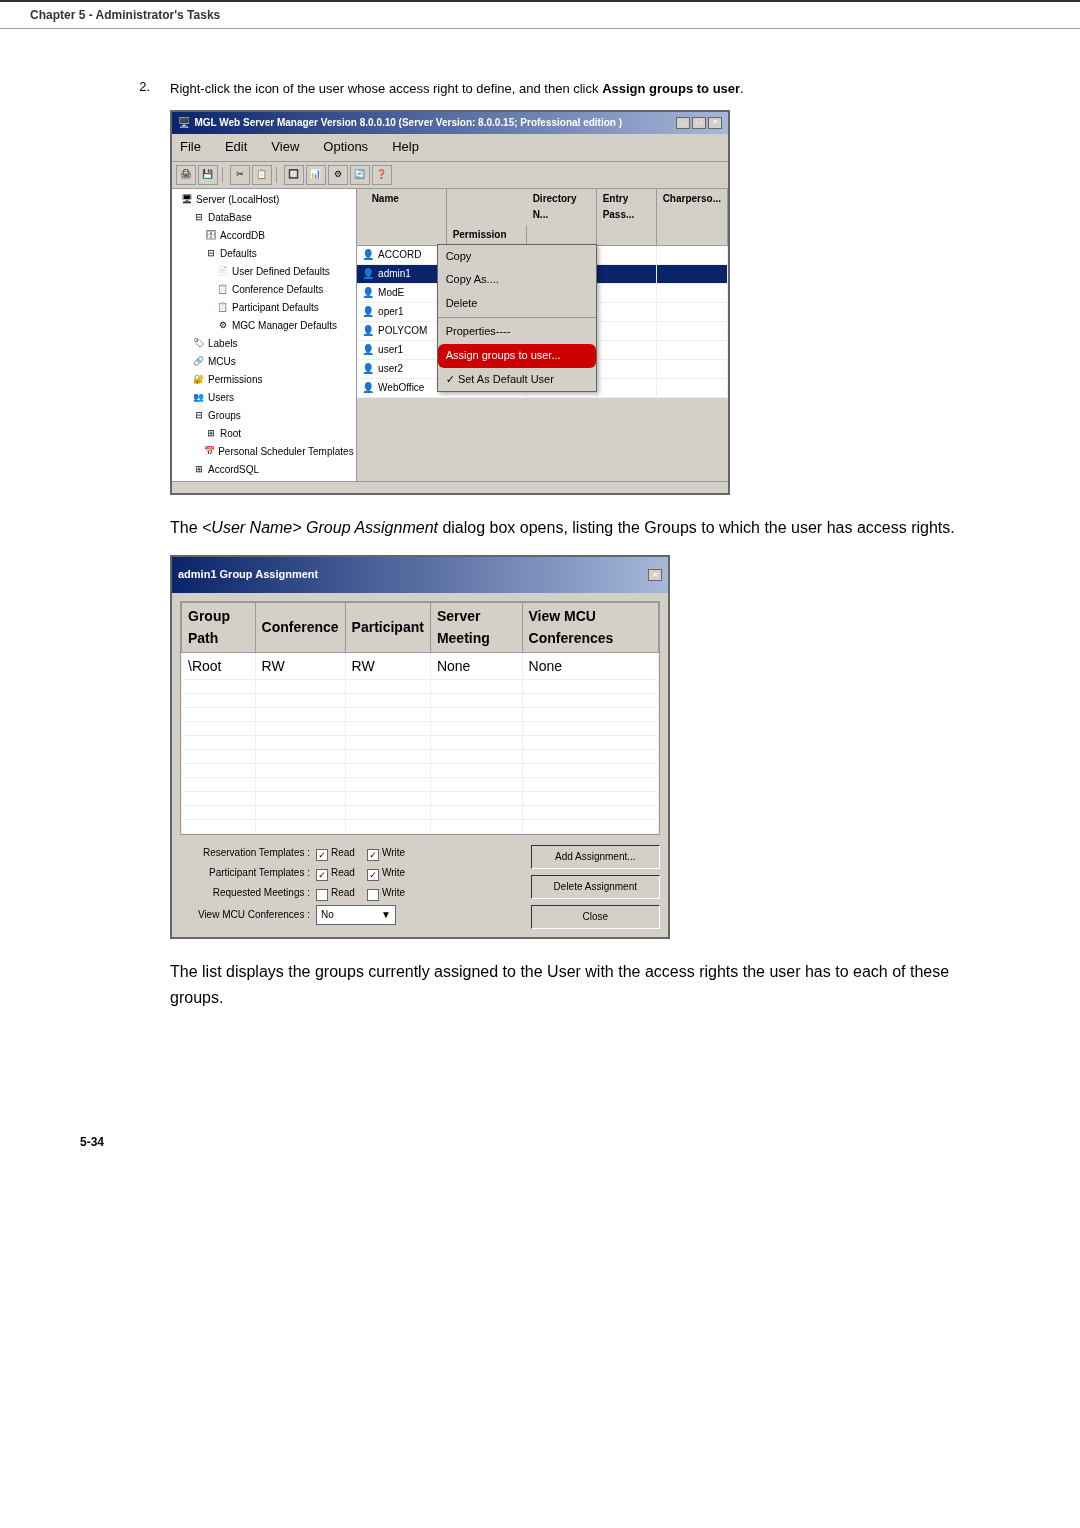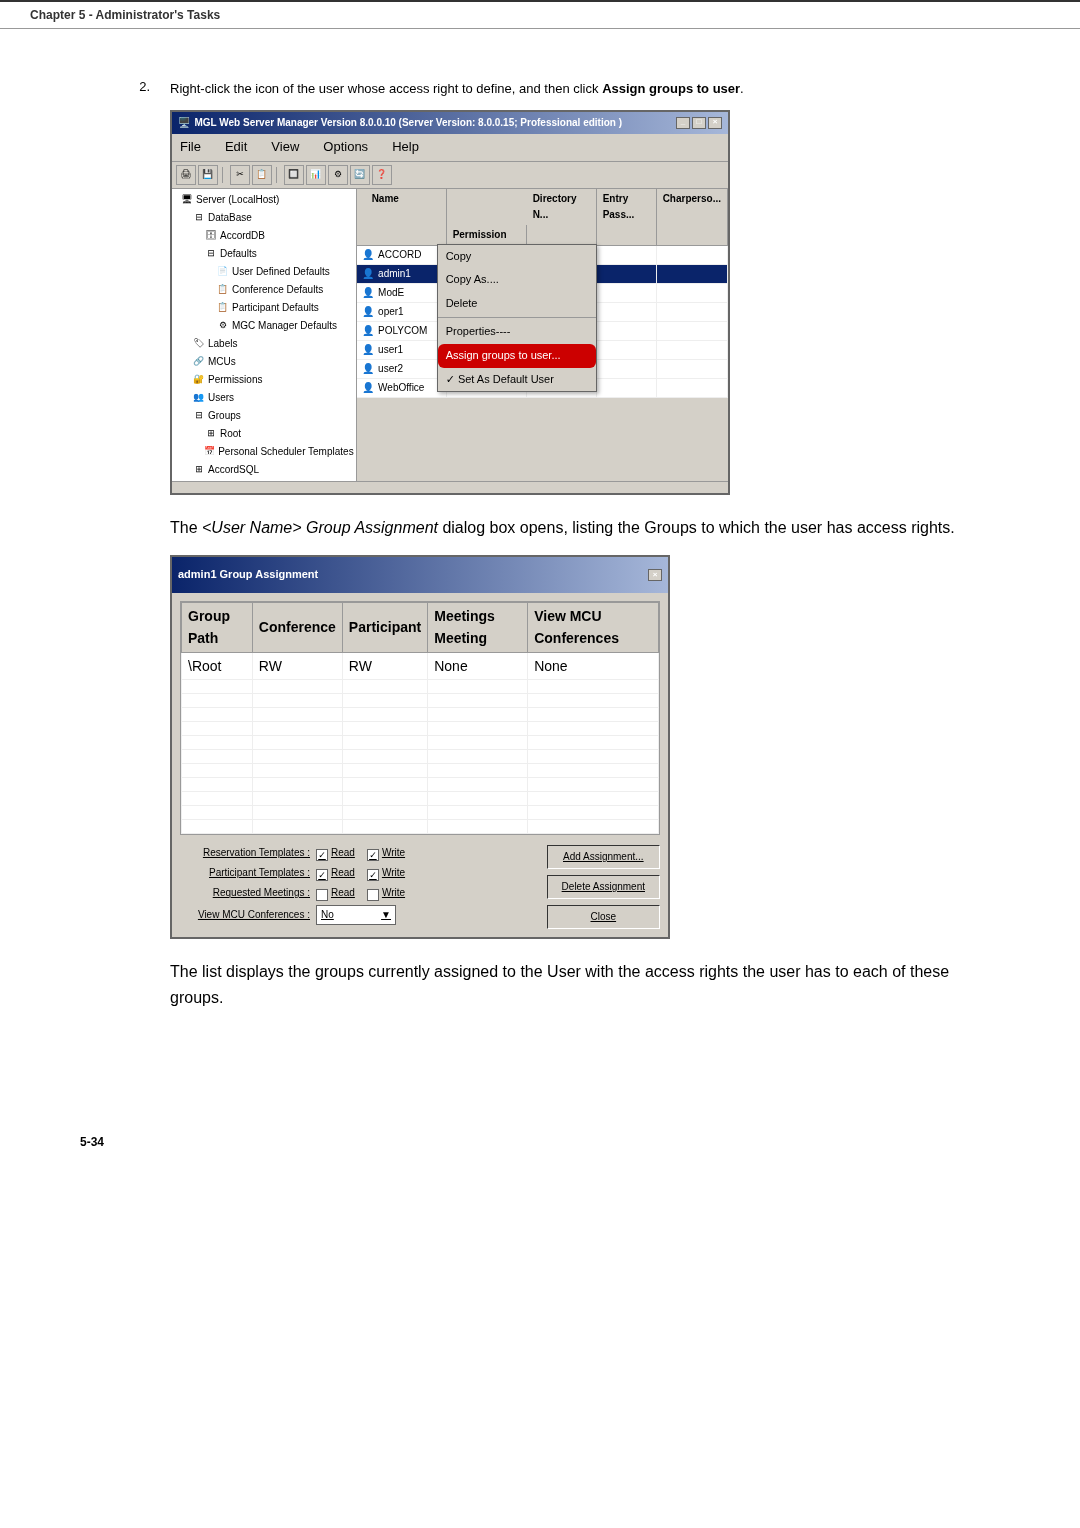--- a/index.html
+++ b/index.html
@@ -296,21 +296,20 @@
     }
 
     .dialog-table tr.data-row td {
       background: white;
     }
 
     
     .dialog-bottom {
       display: flex;
       gap: 6px;
-      text-decoration: underline;
     }
 
     .dialog-left {
       flex: 1;
     }
 
     .dialog-right {
       display: flex;
       flex-direction: column;
       gap: 6px;
@@ -358,21 +357,21 @@
       color: #000;
     }
 
     .win-btn {
       background: #d4d0c8;
       border: 1px solid #666;
       border-right-color: #fff;
       border-bottom-color: #fff;
       border-left-color: #333;
       border-top-color: #333;
-      padding: 3px 14px;
+      padding: 3px 22px;
       font-size: 10px;
       cursor: pointer;
       text-align: center;
     }
 
     .select-field {
       background: white;
       border: 1px solid #666;
       padding: 1px 4px;
       font-size: 10px;
@@ -630,21 +629,21 @@
 
           <div class="dialog-body">
 
             <div class="dialog-table-container">
               <table class="dialog-table">
                 <thead>
                   <tr>
                     <th>Group Path</th>
                     <th>Conference</th>
                     <th>Participant</th>
-                    <th>Meetings Meeting</th>
+                    <th>Server Meeting</th>
                     <th>View MCU Conferences</th>
                   </tr>
                 </thead>
                 <tbody>
                   <tr class="data-row">
                     <td>\Root</td>
                     <td>RW</td>
                     <td>RW</td>
                     <td>None</td>
                     <td>None</td>

